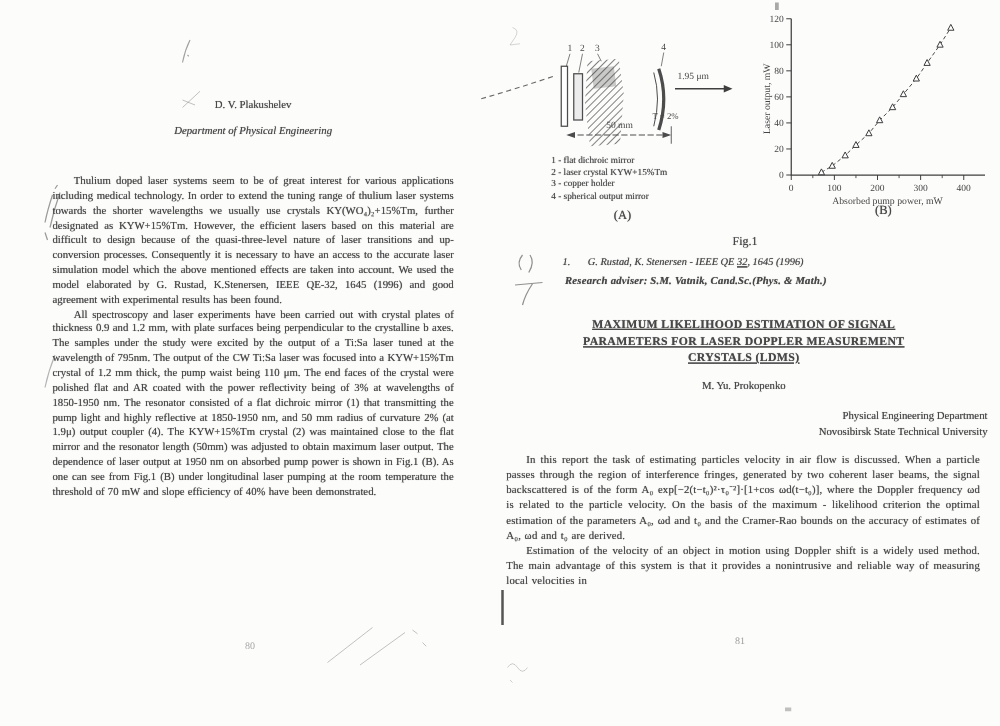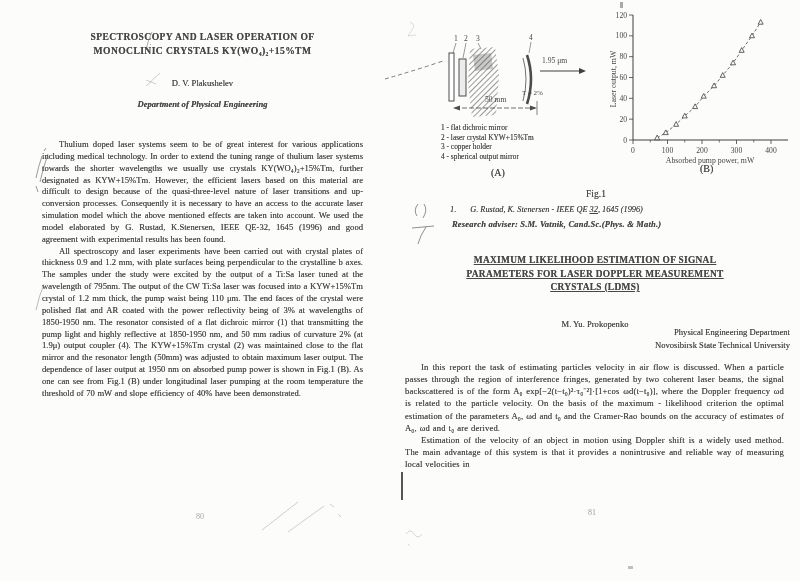--- a/index.html
+++ b/index.html
@@ -2,63 +2,59 @@
 <html><head>
 <meta charset="utf-8">
 <style>
   html,body{margin:0;padding:0;}
   body{width:800px;height:581px;background:#fbfbfa;font-family:"Liberation Serif",serif;overflow:hidden;}
   #scan{position:relative;width:800px;height:581px;background:#fcfcfb;color:#454545;}
   .txt{position:absolute;color:#474747;text-shadow:0 0 .6px rgba(70,70,70,.75);}
   .center{text-align:center;}
   .just{text-align:justify;}
   .b{font-weight:bold;}
-  .i{font-style:italic;font-weight:bold;}
+  .i{font-style:italic;}
   p{margin:0;}
   .indent{text-indent:17px;}
   
   #lp-title{left:45px;top:30px;width:315px;font-size:9.6px;letter-spacing:.4px;line-height:14px;}
   #lp-author{left:45px;top:78px;width:315px;font-size:8.6px;}
   #lp-affil{left:45px;top:99px;width:315px;font-size:8.6px;}
   #lp-body{left:42px;top:139px;width:321px;font-size:8.6px;line-height:11.85px;word-spacing:.4px;}
   #lp-page{left:196px;top:512px;font-size:8px;color:#a8a8a8;text-shadow:none;}
   
   #fig-svg{position:absolute;left:383px;top:3px;}
   #fig-legend{left:441px;top:123px;width:170px;font-size:7.4px;line-height:9.7px;color:#4c4c4c;}
   #panel-a{left:491px;top:167px;font-size:10px;}
   #panel-b{left:700px;top:163px;font-size:10px;}
   #fig-caption{left:586px;top:188px;font-size:9.6px;text-align:right;}
   
   #rp-ref{left:450px;top:205px;font-size:8.3px;font-style:italic;white-space:nowrap;}
   #rp-ref .vol{text-decoration:underline;}
   #rp-ref .refnum{margin-right:14px;}
   #rp-adviser{left:452px;top:219px;font-size:8.5px;font-style:italic;font-weight:bold;white-space:nowrap;letter-spacing:.2px;}
   #rp-title{left:400px;top:254px;width:390px;font-size:9.4px;letter-spacing:.3px;line-height:13.5px;text-decoration:underline;}
-  #rp-author{left:400px;top:303px;width:390px;font-size:8.6px;margin-top:16px;}
+  #rp-author{left:400px;top:303px;width:390px;font-size:8.6px;}
   #rp-affil{left:400px;top:326px;width:390px;font-size:8.6px;line-height:13px;text-align:right;}
   #rp-body{left:405px;top:361px;width:379px;font-size:8.6px;line-height:12.15px;letter-spacing:.15px;word-spacing:.6px;}
   #rp-body .indent{text-indent:16px;}
   #rp-page{left:588px;top:508px;font-size:8px;color:#9d9d9d;text-shadow:none;}
   
   .svgtxt{font-family:"Liberation Serif",serif;fill:#474747;}
   .tick-label{font-size:7.6px;fill:#454545;font-family:"Liberation Serif",serif;}
   .axis-label{font-size:7.8px;fill:#454545;font-family:"Liberation Serif",serif;}
   .schem-label{font-size:7.6px;}
   
   .art{position:absolute;pointer-events:none;}
 </style>
 </head>
 <body>
 
 <div id="scan">
 
-  <div class="txt center b" id="lp-title">
-    <div>SPECTROSCOPY AND LASER OPERATION OF</div>
-    <div>MONOCLINIC CRYSTALS KY(WO₄)₂+15%TM</div>
-  </div>
   <div class="txt center" id="lp-author">D. V. Plakushelev</div>
   <div class="txt center i" id="lp-affil">Department of Physical Engineering</div>
   <div class="txt just" id="lp-body">
     <p class="indent">Thulium doped laser systems seem to be of great interest for various applications including medical technology. In order to extend the tuning range of thulium laser systems towards the shorter wavelengths we usually use crystals KY(WO₄)₂+15%Tm, further designated as KYW+15%Tm. However, the efficient lasers based on this material are difficult to design because of the quasi-three-level nature of laser transitions and up-conversion processes. Consequently it is necessary to have an access to the accurate laser simulation model which the above mentioned effects are taken into account. We used the model elaborated by G. Rustad, K.Stenersen, IEEE QE-32, 1645 (1996) and good agreement with experimental results has been found.</p>
     <p class="indent">All spectroscopy and laser experiments have been carried out with crystal plates of thickness 0.9 and 1.2 mm, with plate surfaces being perpendicular to the crystalline b axes. The samples under the study were excited by the output of a Ti:Sa laser tuned at the wavelength of 795nm. The output of the CW Ti:Sa laser was focused into a KYW+15%Tm crystal of 1.2 mm thick, the pump waist being 110 μm. The end faces of the crystal were polished flat and AR coated with the power reflectivity being of 3% at wavelengths of 1850-1950 nm. The resonator consisted of a flat dichroic mirror (1) that transmitting the pump light and highly reflective at 1850-1950 nm, and 50 mm radius of curvature 2% (at 1.9μ) output coupler (4). The KYW+15%Tm crystal (2) was maintained close to the flat mirror and the resonator length (50mm) was adjusted to obtain maximum laser output. The dependence of laser output at 1950 nm on absorbed pump power is shown in Fig.1 (B). As one can see from Fig.1 (B) under longitudinal laser pumping at the room temperature the threshold of 70 mW and slope efficiency of 40% have been demonstrated.</p>
   </div>
   <div class="txt" id="lp-page">80</div>
 
   <svg id="fig-svg" width="412" height="202" viewBox="0 0 412 202">
     <defs>

